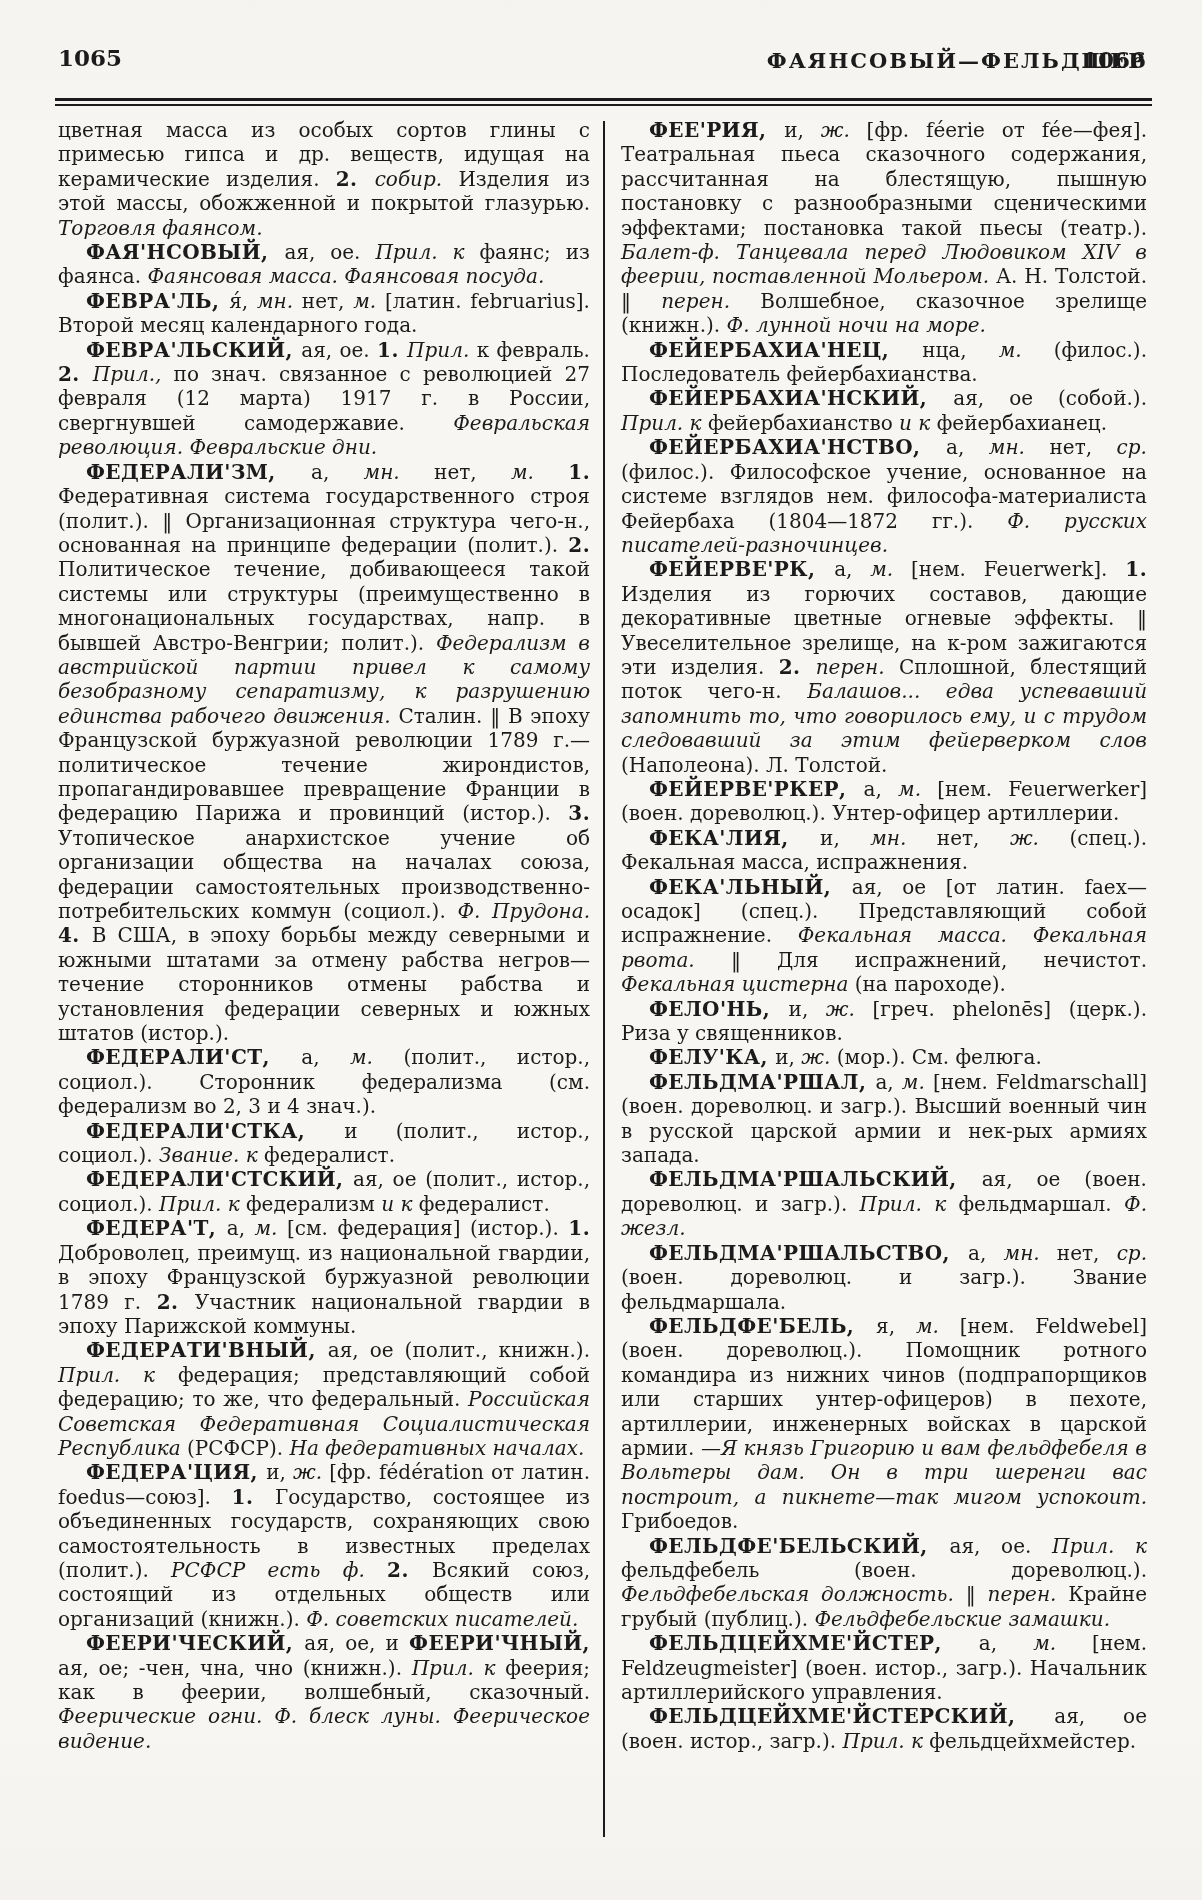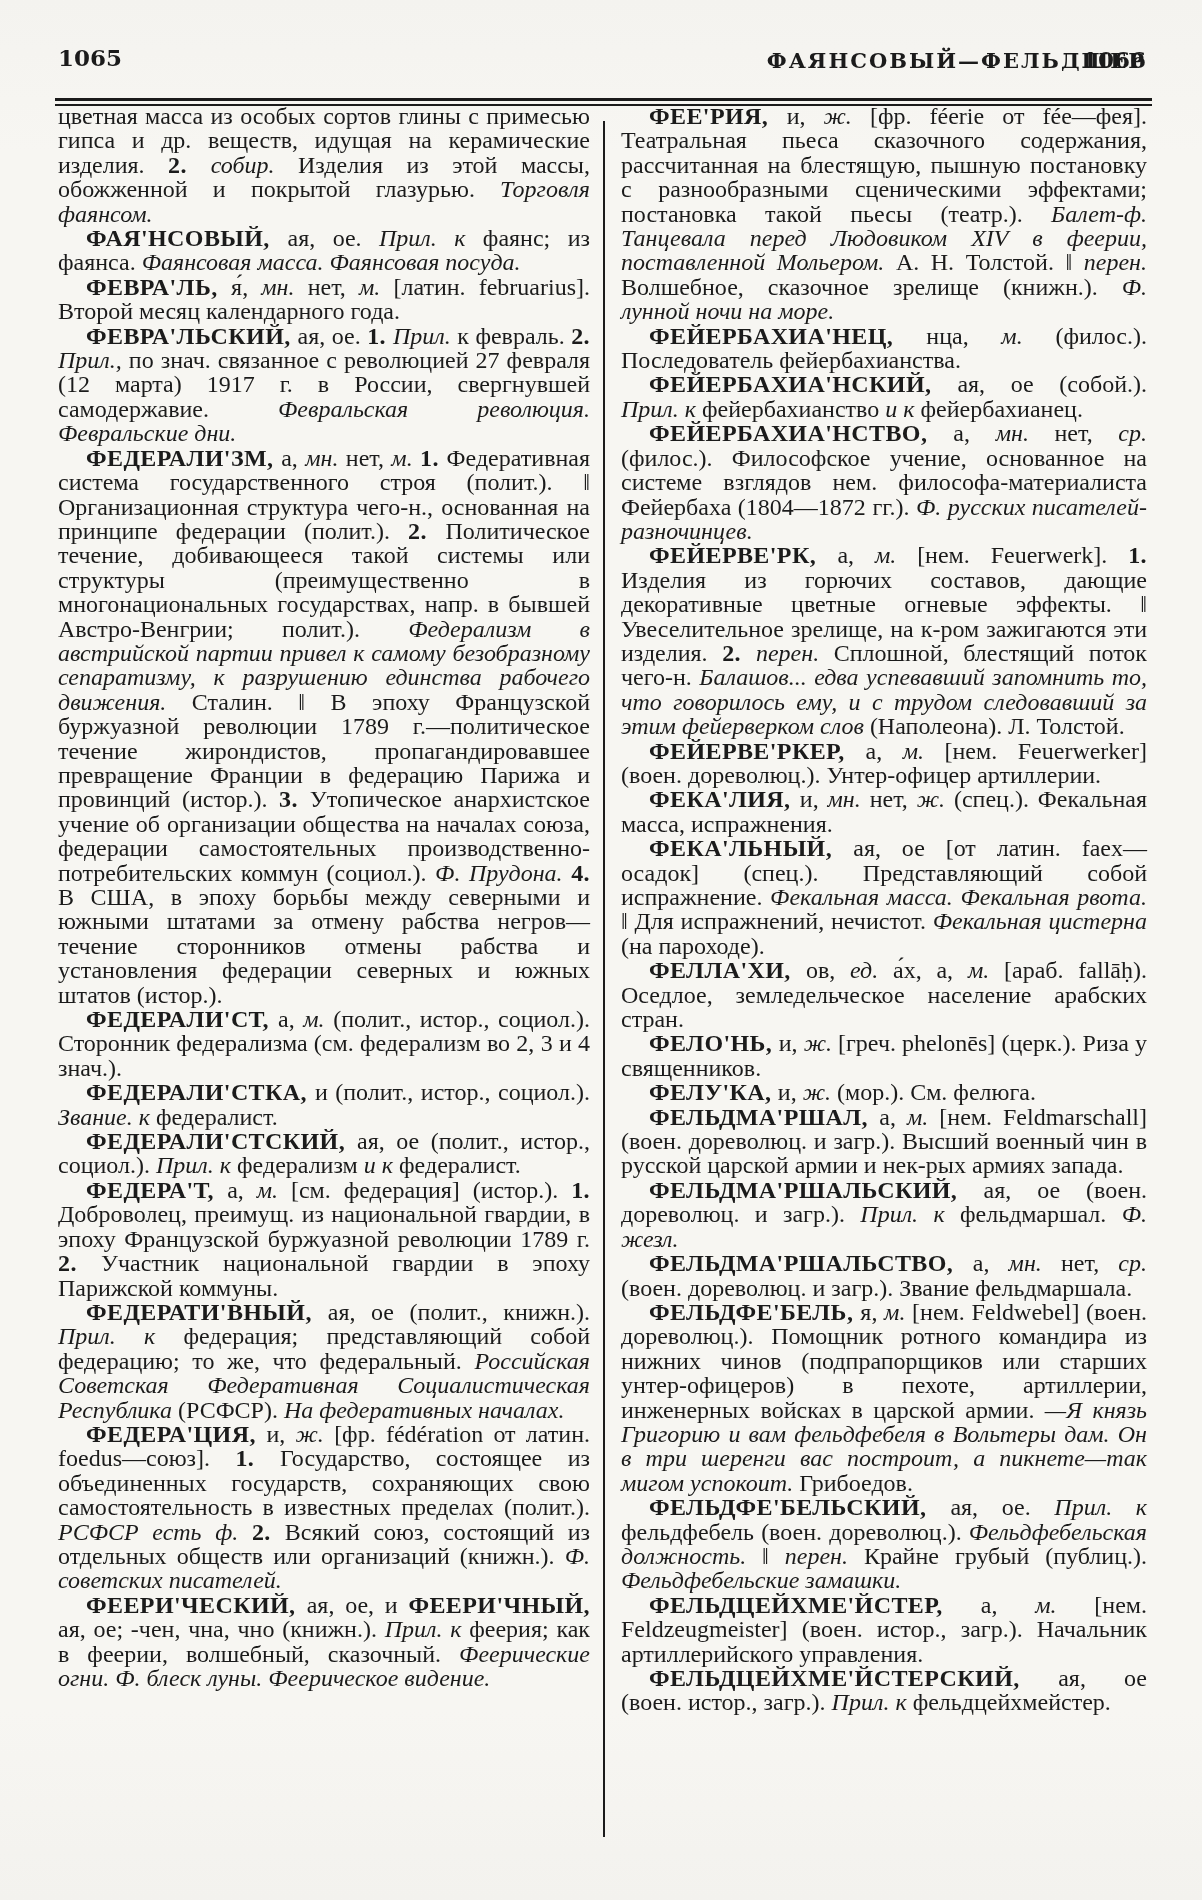--- a/index.html
+++ b/index.html
@@ -22,24 +22,24 @@
   .running-head{
     position:absolute;left:0;right:0;top:4px;
     text-align:right;font-size:21px;font-weight:bold;letter-spacing:2px;
   }
   .rule-double{
     position:absolute;top:98px;left:55px;right:50px;height:3px;
     border-top:3px solid var(--ink);
     border-bottom:2px solid var(--ink);
   }
   .col{
-    position:absolute;top:104px;
-    font-size:24px;line-height:24.4px;
+    position:absolute;top:118px;
+    font-size:20px;line-height:24.4px;
     text-align:justify;
-    hyphens:auto;font-family:Liberation Serif, serif;-webkit-hyphens:auto;
+    hyphens:auto;-webkit-hyphens:auto;
   }
   #col-left{left:58px;width:532px;}
   #col-right{left:621px;width:526px;}
   .col-rule{
     position:absolute;left:603px;top:121px;height:1716px;width:2px;
     background:var(--ink);
   }
   p.entry{margin:0;text-indent:28px;}
   p.entry.cont{text-indent:0;}
   .seg-b{font-weight:bold;letter-spacing:.4px;}
@@ -73,21 +73,20 @@
   <div class="col-rule"></div>
   <div class="col" id="col-right">
       <p class="entry"><span class="seg-b">ФЕЕ'РИЯ, </span><span class="seg-n">и, </span><span class="seg-i">ж. </span><span class="seg-n">[фр. féerie от fée—фея]. Театральная пьеса сказочного содержания, рассчитанная на блестящую, пышную постановку с разнообразными сценическими эффектами; постановка такой пьесы (театр.). </span><span class="seg-i">Балет-ф. Танцевала перед Людовиком XIV в феерии, поставленной Мольером. </span><span class="seg-n">А. Н. Толстой. ‖ </span><span class="seg-i">перен. </span><span class="seg-n">Волшебное, сказочное зрелище (книжн.). </span><span class="seg-i">Ф. лунной ночи на море.</span></p>
       <p class="entry"><span class="seg-b">ФЕЙЕРБАХИА'НЕЦ, </span><span class="seg-n">нца, </span><span class="seg-i">м. </span><span class="seg-n">(филос.). Последователь фейербахианства.</span></p>
       <p class="entry"><span class="seg-b">ФЕЙЕРБАХИА'НСКИЙ, </span><span class="seg-n">ая, ое (собой.). </span><span class="seg-i">Прил. к </span><span class="seg-n">фейербахианство </span><span class="seg-i">и к </span><span class="seg-n">фейербахианец.</span></p>
       <p class="entry"><span class="seg-b">ФЕЙЕРБАХИА'НСТВО, </span><span class="seg-n">а, </span><span class="seg-i">мн. </span><span class="seg-n">нет, </span><span class="seg-i">ср. </span><span class="seg-n">(филос.). Философское учение, основанное на системе взглядов нем. философа-материалиста Фейербаха (1804—1872 гг.). </span><span class="seg-i">Ф. русских писателей-разночинцев.</span></p>
       <p class="entry"><span class="seg-b">ФЕЙЕРВЕ'РК, </span><span class="seg-n">а, </span><span class="seg-i">м. </span><span class="seg-n">[нем. Feuerwerk]. </span><span class="seg-b">1. </span><span class="seg-n">Изделия из горючих составов, дающие декоративные цветные огневые эффекты. ‖ Увеселительное зрелище, на к-ром зажигаются эти изделия. </span><span class="seg-b">2. </span><span class="seg-i">перен. </span><span class="seg-n">Сплошной, блестящий поток чего-н. </span><span class="seg-i">Балашов... едва успевавший запомнить то, что говорилось ему, и с трудом следовавший за этим фейерверком слов </span><span class="seg-n">(Наполеона). Л. Толстой.</span></p>
       <p class="entry"><span class="seg-b">ФЕЙЕРВЕ'РКЕР, </span><span class="seg-n">а, </span><span class="seg-i">м. </span><span class="seg-n">[нем. Feuerwerker] (воен. дореволюц.). Унтер-офицер артиллерии.</span></p>
       <p class="entry"><span class="seg-b">ФЕКА'ЛИЯ, </span><span class="seg-n">и, </span><span class="seg-i">мн. </span><span class="seg-n">нет, </span><span class="seg-i">ж. </span><span class="seg-n">(спец.). Фекальная масса, испражнения.</span></p>
       <p class="entry"><span class="seg-b">ФЕКА'ЛЬНЫЙ, </span><span class="seg-n">ая, ое [от латин. faex—осадок] (спец.). Представляющий собой испражнение. </span><span class="seg-i">Фекальная масса. Фекальная рвота. </span><span class="seg-n">‖ Для испражнений, нечистот. </span><span class="seg-i">Фекальная цистерна </span><span class="seg-n">(на пароходе).</span></p>
-      <p class="entry"><span class="seg-b">ФЕЛЛА'ХИ, </span><span class="seg-n">ов, </span><span class="seg-i">ед. </span><span class="seg-n">а́х, а, </span><span class="seg-i">м. </span><span class="seg-n">[араб. fallāḥ). Оседлое, земледельческое население арабских стран.</span></p>
       <p class="entry"><span class="seg-b">ФЕЛО'НЬ, </span><span class="seg-n">и, </span><span class="seg-i">ж. </span><span class="seg-n">[греч. phelonēs] (церк.). Риза у священников.</span></p>
       <p class="entry"><span class="seg-b">ФЕЛУ'КА, </span><span class="seg-n">и, </span><span class="seg-i">ж. </span><span class="seg-n">(мор.). См. фелюга.</span></p>
       <p class="entry"><span class="seg-b">ФЕЛЬДМА'РШАЛ, </span><span class="seg-n">а, </span><span class="seg-i">м. </span><span class="seg-n">[нем. Feldmarschall] (воен. дореволюц. и загр.). Высший военный чин в русской царской армии и нек-рых армиях запада.</span></p>
       <p class="entry"><span class="seg-b">ФЕЛЬДМА'РШАЛЬСКИЙ, </span><span class="seg-n">ая, ое (воен. дореволюц. и загр.). </span><span class="seg-i">Прил. к </span><span class="seg-n">фельдмаршал. </span><span class="seg-i">Ф. жезл.</span></p>
       <p class="entry"><span class="seg-b">ФЕЛЬДМА'РШАЛЬСТВО, </span><span class="seg-n">а, </span><span class="seg-i">мн. </span><span class="seg-n">нет, </span><span class="seg-i">ср. </span><span class="seg-n">(воен. дореволюц. и загр.). Звание фельдмаршала.</span></p>
       <p class="entry"><span class="seg-b">ФЕЛЬДФЕ'БЕЛЬ, </span><span class="seg-n">я, </span><span class="seg-i">м. </span><span class="seg-n">[нем. Feldwebel] (воен. дореволюц.). Помощник ротного командира из нижних чинов (подпрапорщиков или старших унтер-офицеров) в пехоте, артиллерии, инженерных войсках в царской армии. </span><span class="seg-i">—Я князь Григорию и вам фельдфебеля в Вольтеры дам. Он в три шеренги вас построит, а пикнете—так мигом успокоит. </span><span class="seg-n">Грибоедов.</span></p>
       <p class="entry"><span class="seg-b">ФЕЛЬДФЕ'БЕЛЬСКИЙ, </span><span class="seg-n">ая, ое. </span><span class="seg-i">Прил. к </span><span class="seg-n">фельдфебель (воен. дореволюц.). </span><span class="seg-i">Фельдфебельская должность. </span><span class="seg-n">‖ </span><span class="seg-i">перен. </span><span class="seg-n">Крайне грубый (публиц.). </span><span class="seg-i">Фельдфебельские замашки.</span></p>
       <p class="entry"><span class="seg-b">ФЕЛЬДЦЕЙХМЕ'ЙСТЕР, </span><span class="seg-n">а, </span><span class="seg-i">м. </span><span class="seg-n">[нем. Feldzeugmeister] (воен. истор., загр.). Начальник артиллерийского управления.</span></p>
       <p class="entry"><span class="seg-b">ФЕЛЬДЦЕЙХМЕ'ЙСТЕРСКИЙ, </span><span class="seg-n">ая, ое (воен. истор., загр.). </span><span class="seg-i">Прил. к </span><span class="seg-n">фельдцейхмейстер.</span></p>
     </div>

